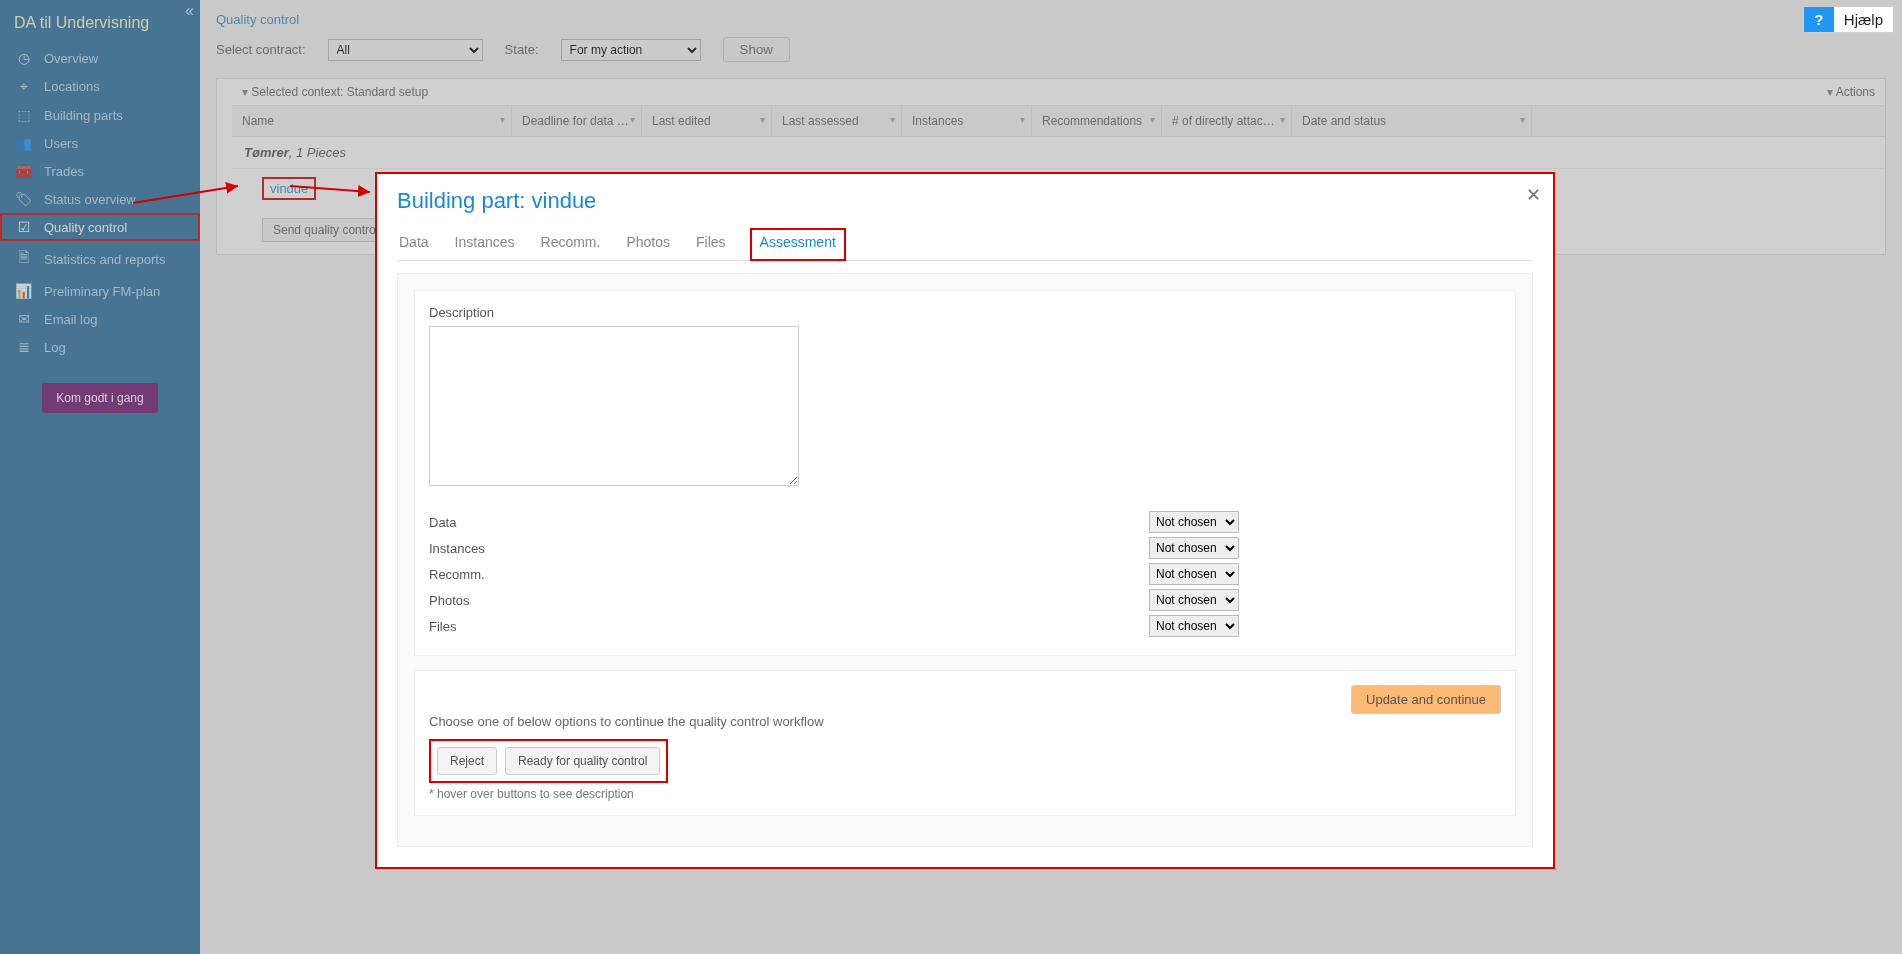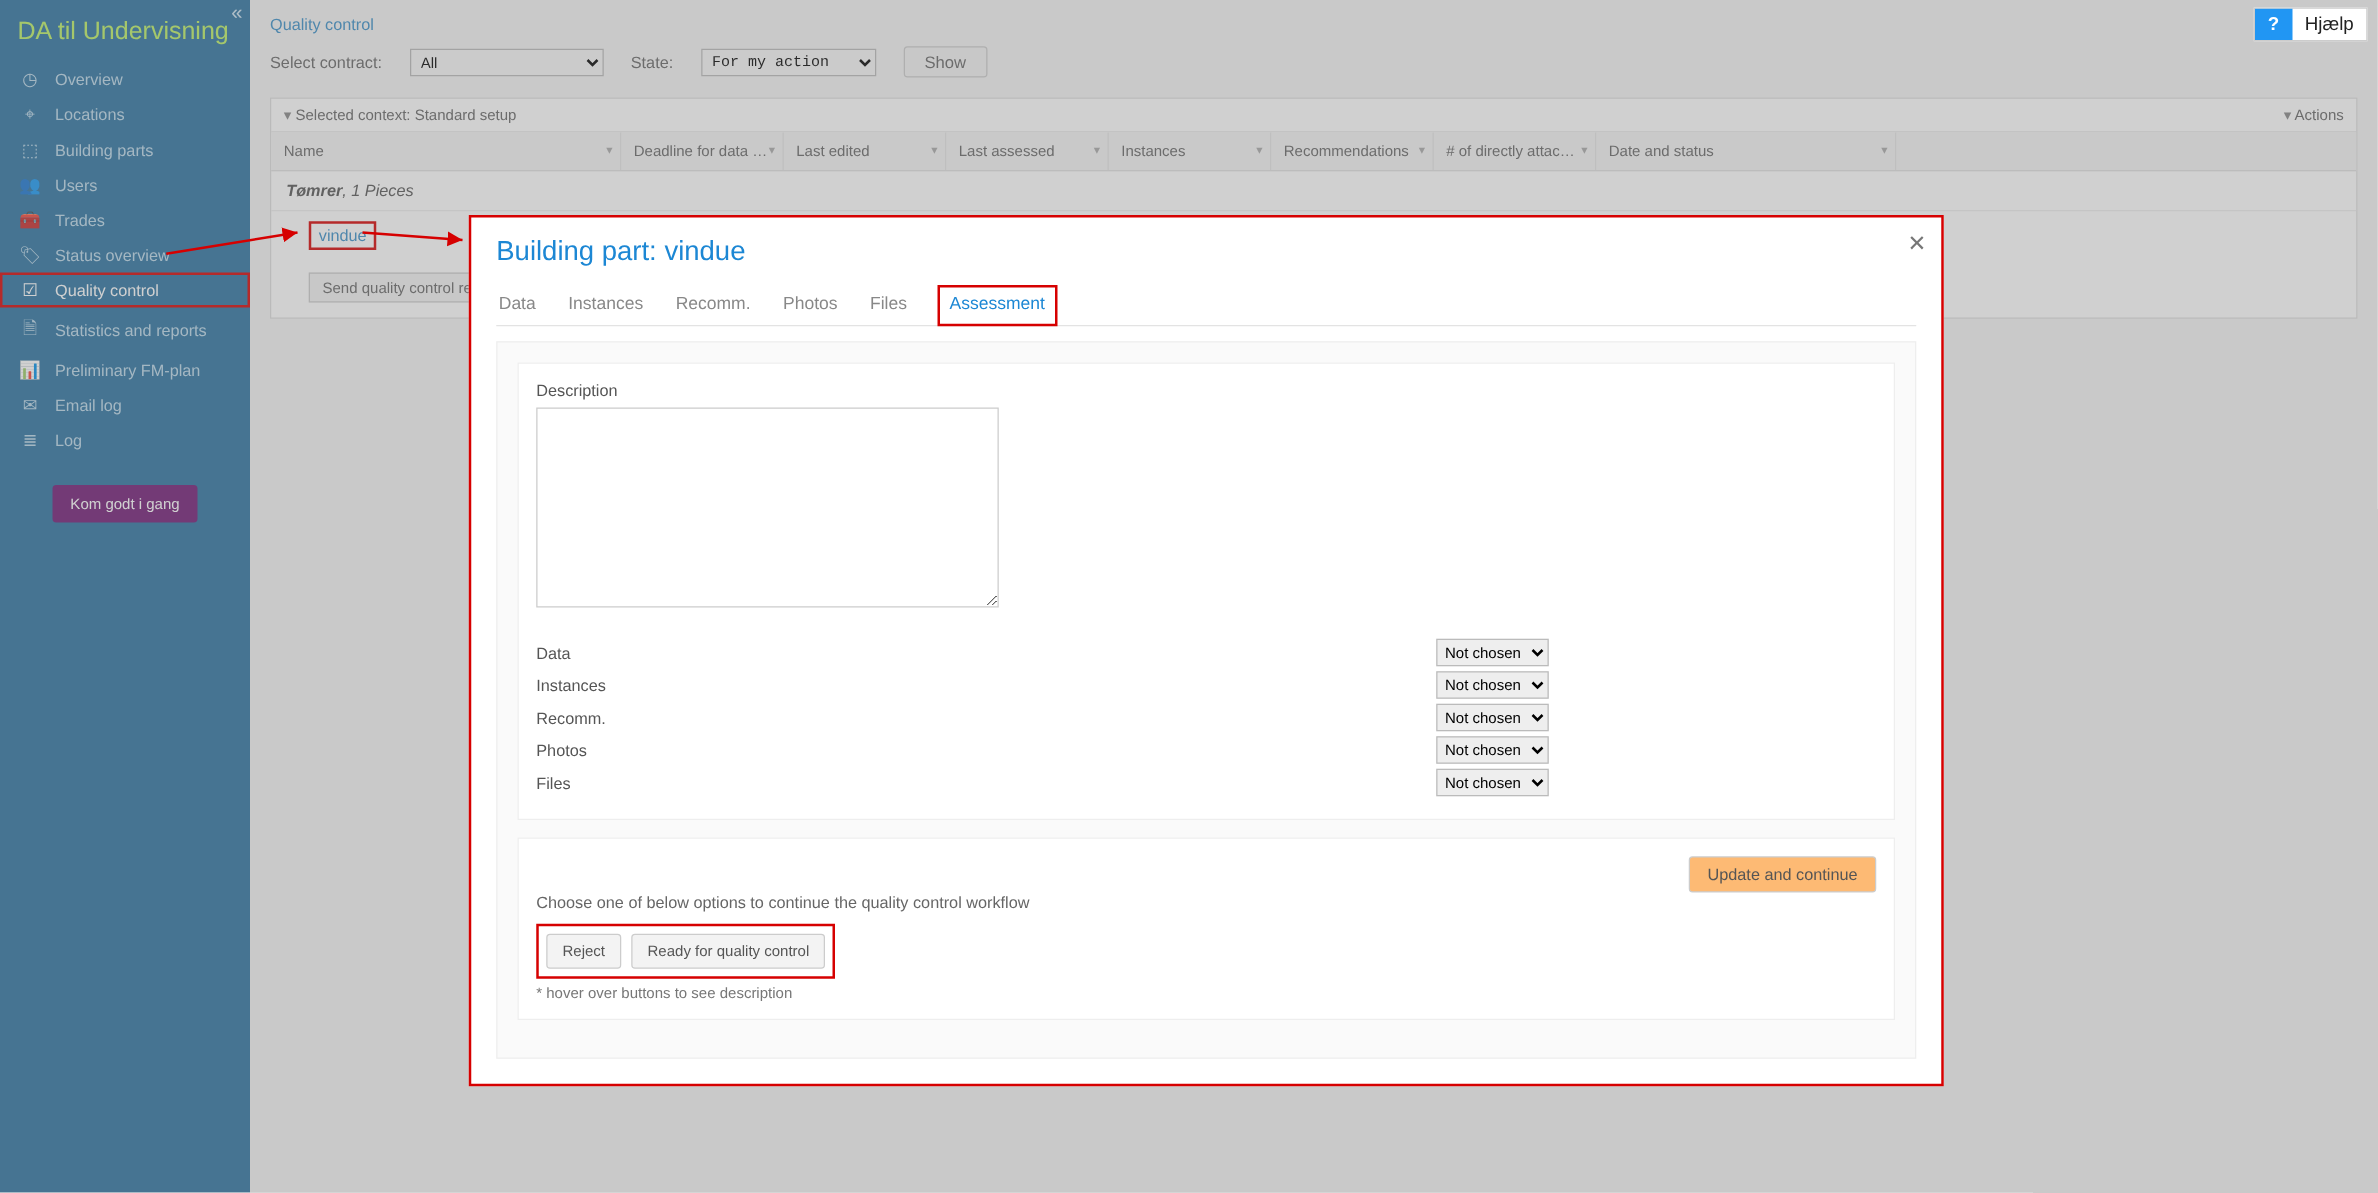--- a/index.html
+++ b/index.html
@@ -16,23 +16,23 @@
 .sidebar {
   position: absolute;
   left: 0; top: 0;
   width: 200px;
   height: 100%;
   background: #2b72a0;
   color: #cde4f2;
   padding-top: 8px;
 }
 .sidebar-title {
-  font-size: 20px;
+  font-size: 16px;
   padding: 6px 14px 12px 14px;
-  color: #bef264;
+  color: #fef9c3;
   font-weight: 400;
 }
 .collapse-chevron {
   position: absolute;
   right: 6px;
   top: 2px;
   color: #cde4f2;
   font-size: 16px;
   cursor: pointer;
 }
@@ -87,33 +87,34 @@
   color: #555;
 }
 .filters label { font-size: 13px; color:#666; }
 .filters select {
   font-size: 12px;
   padding: 2px 4px;
   border: 1px solid #bbb;
   background: #f8f8f8;
 }
 .filters select.wide { width: 155px; }
-.filters select.med { width: 140px; font-family: Liberation Mono, monospace; }
+.filters select.med { width: 140px; }
 .show-btn {
   padding: 4px 16px;
   border: 1px solid #ccc;
   border-radius: 3px;
   background: #f3f3f3;
   color: #666;
   cursor: pointer;
 }
 .grid-panel {
   border: 1px solid #ddd;
   background: #fff;
   margin-top: 6px;
+  padding-left: 15px;
 }
 .grid-context-bar {
   display: flex;
   justify-content: space-between;
   align-items: center;
   padding: 6px 10px;
   border-bottom: 1px solid #e5e5e5;
   font-size: 12px;
   color: #666;
 }

